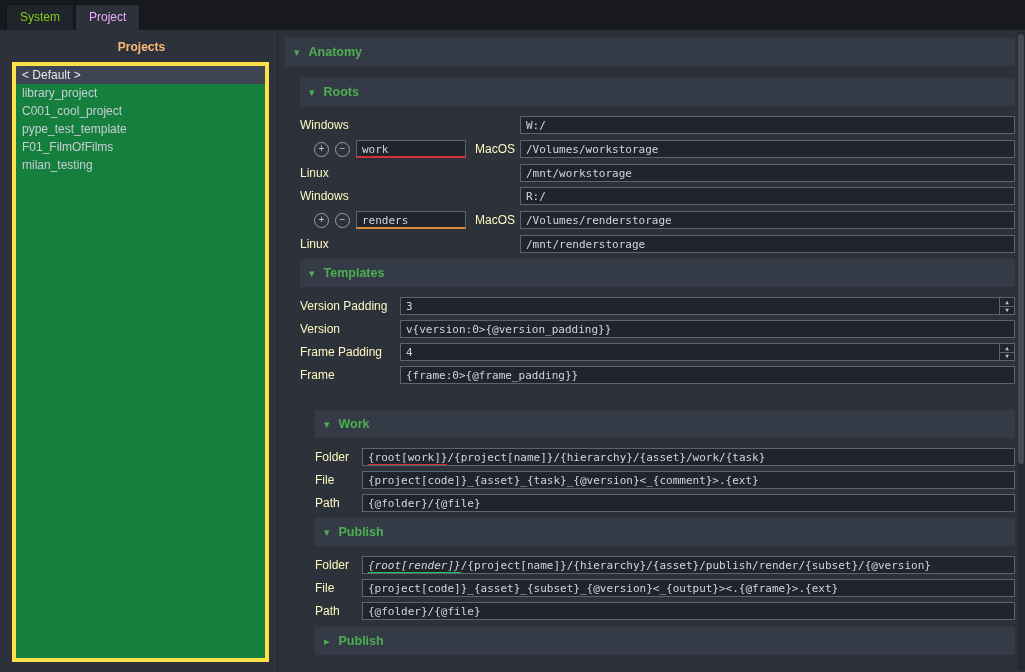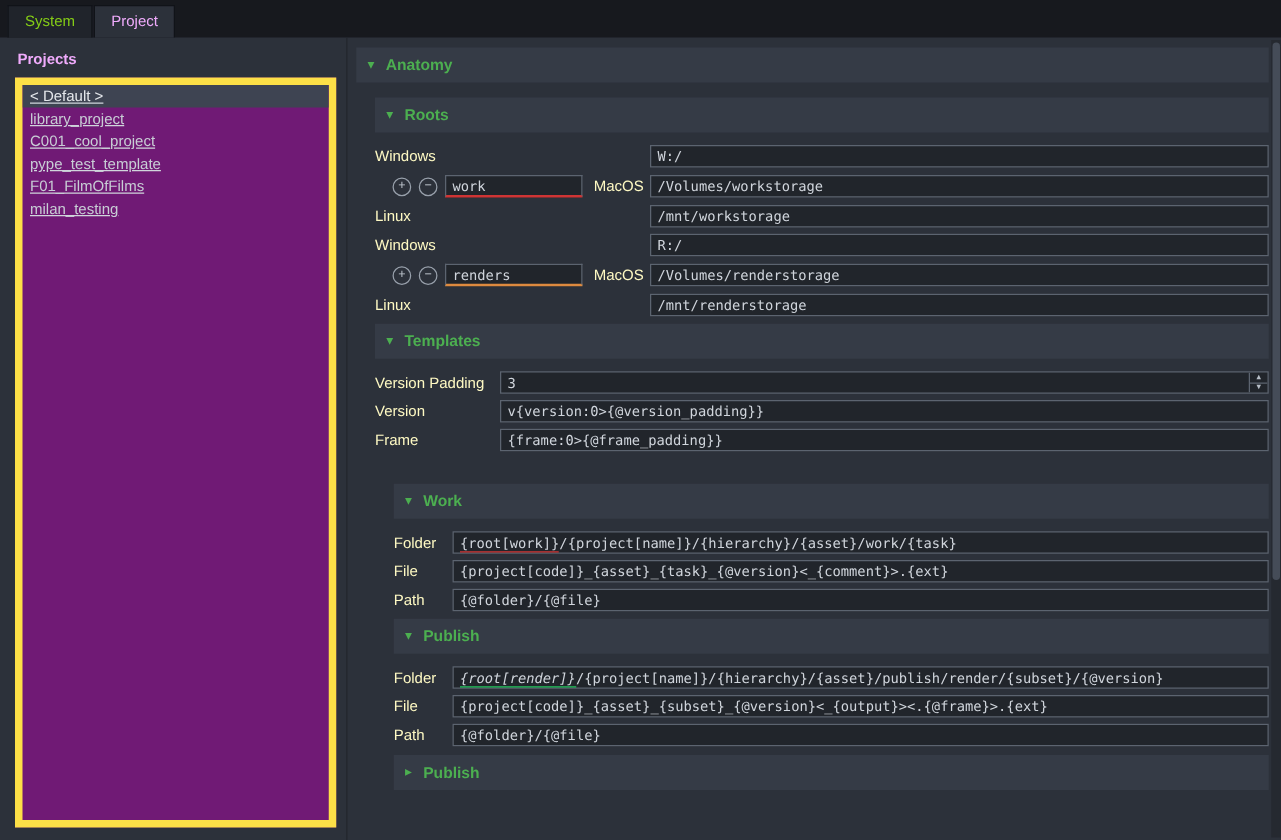--- a/index.html
+++ b/index.html
@@ -24,24 +24,24 @@
   }
   .tab.active { background:#2c313a; color:#f0abfc; border-color:#101318; }
 
   
   .content { display:flex; height:642px; }
 
   .sidebar {
     width:278px; padding:8px 8px 8px 12px;
     border-right:1px solid #22262d;
   }
-  .sidebar-title { color:#f0abfc; font-weight:bold; margin:2px 0 8px 2px; }
+  .sidebar-title { color:#fdba74; font-weight:bold; margin:2px 0 8px 2px;text-align:center; }
   .project-list {
-    background:#701a75; border:6px solid #fde047;
-    height:calc(100% - 26px); overflow:hidden;text-decoration:underline;
+    background:#15803d; border:4px solid #fde047;
+    height:calc(100% - 26px); overflow:hidden;
   }
   .project-item { height:18px; line-height:18px; padding:0 6px; color:#c8cdd5; white-space:nowrap; }
   .project-item.selected { background:#3e4452; color:#e5e8ec; }
 
   .main { flex:1; padding:8px 10px 0 7px; position:relative; overflow:hidden; }
 
   
   .scrollbar {
     position:absolute; top:2px; right:0; bottom:2px; width:8px;
     background:#252930;
@@ -197,20 +197,30 @@
             <span class="spin-down">▼</span>
           </span>
         </div>
       </div>
 
       <div class="frow tmpl-row">
         <div class="flabel">Version</div>
         <div class="tinput">v{version:0&gt;{@version_padding}}</div>
       </div>
 
+      <div class="frow tmpl-row">
+        <div class="flabel">Frame Padding</div>
+        <div class="tinput spin">
+          <span>4</span>
+          <span class="spin-btns">
+            <span class="spin-up">▲</span>
+            <span class="spin-down">▼</span>
+          </span>
+        </div>
+      </div>
 
       <div class="frow tmpl-row">
         <div class="flabel">Frame</div>
         <div class="tinput">{frame:0&gt;{@frame_padding}}</div>
       </div>
 
       <div class="lvl1">
 
         <div class="hdr mt26">
           <span class="arrow">▾</span>

